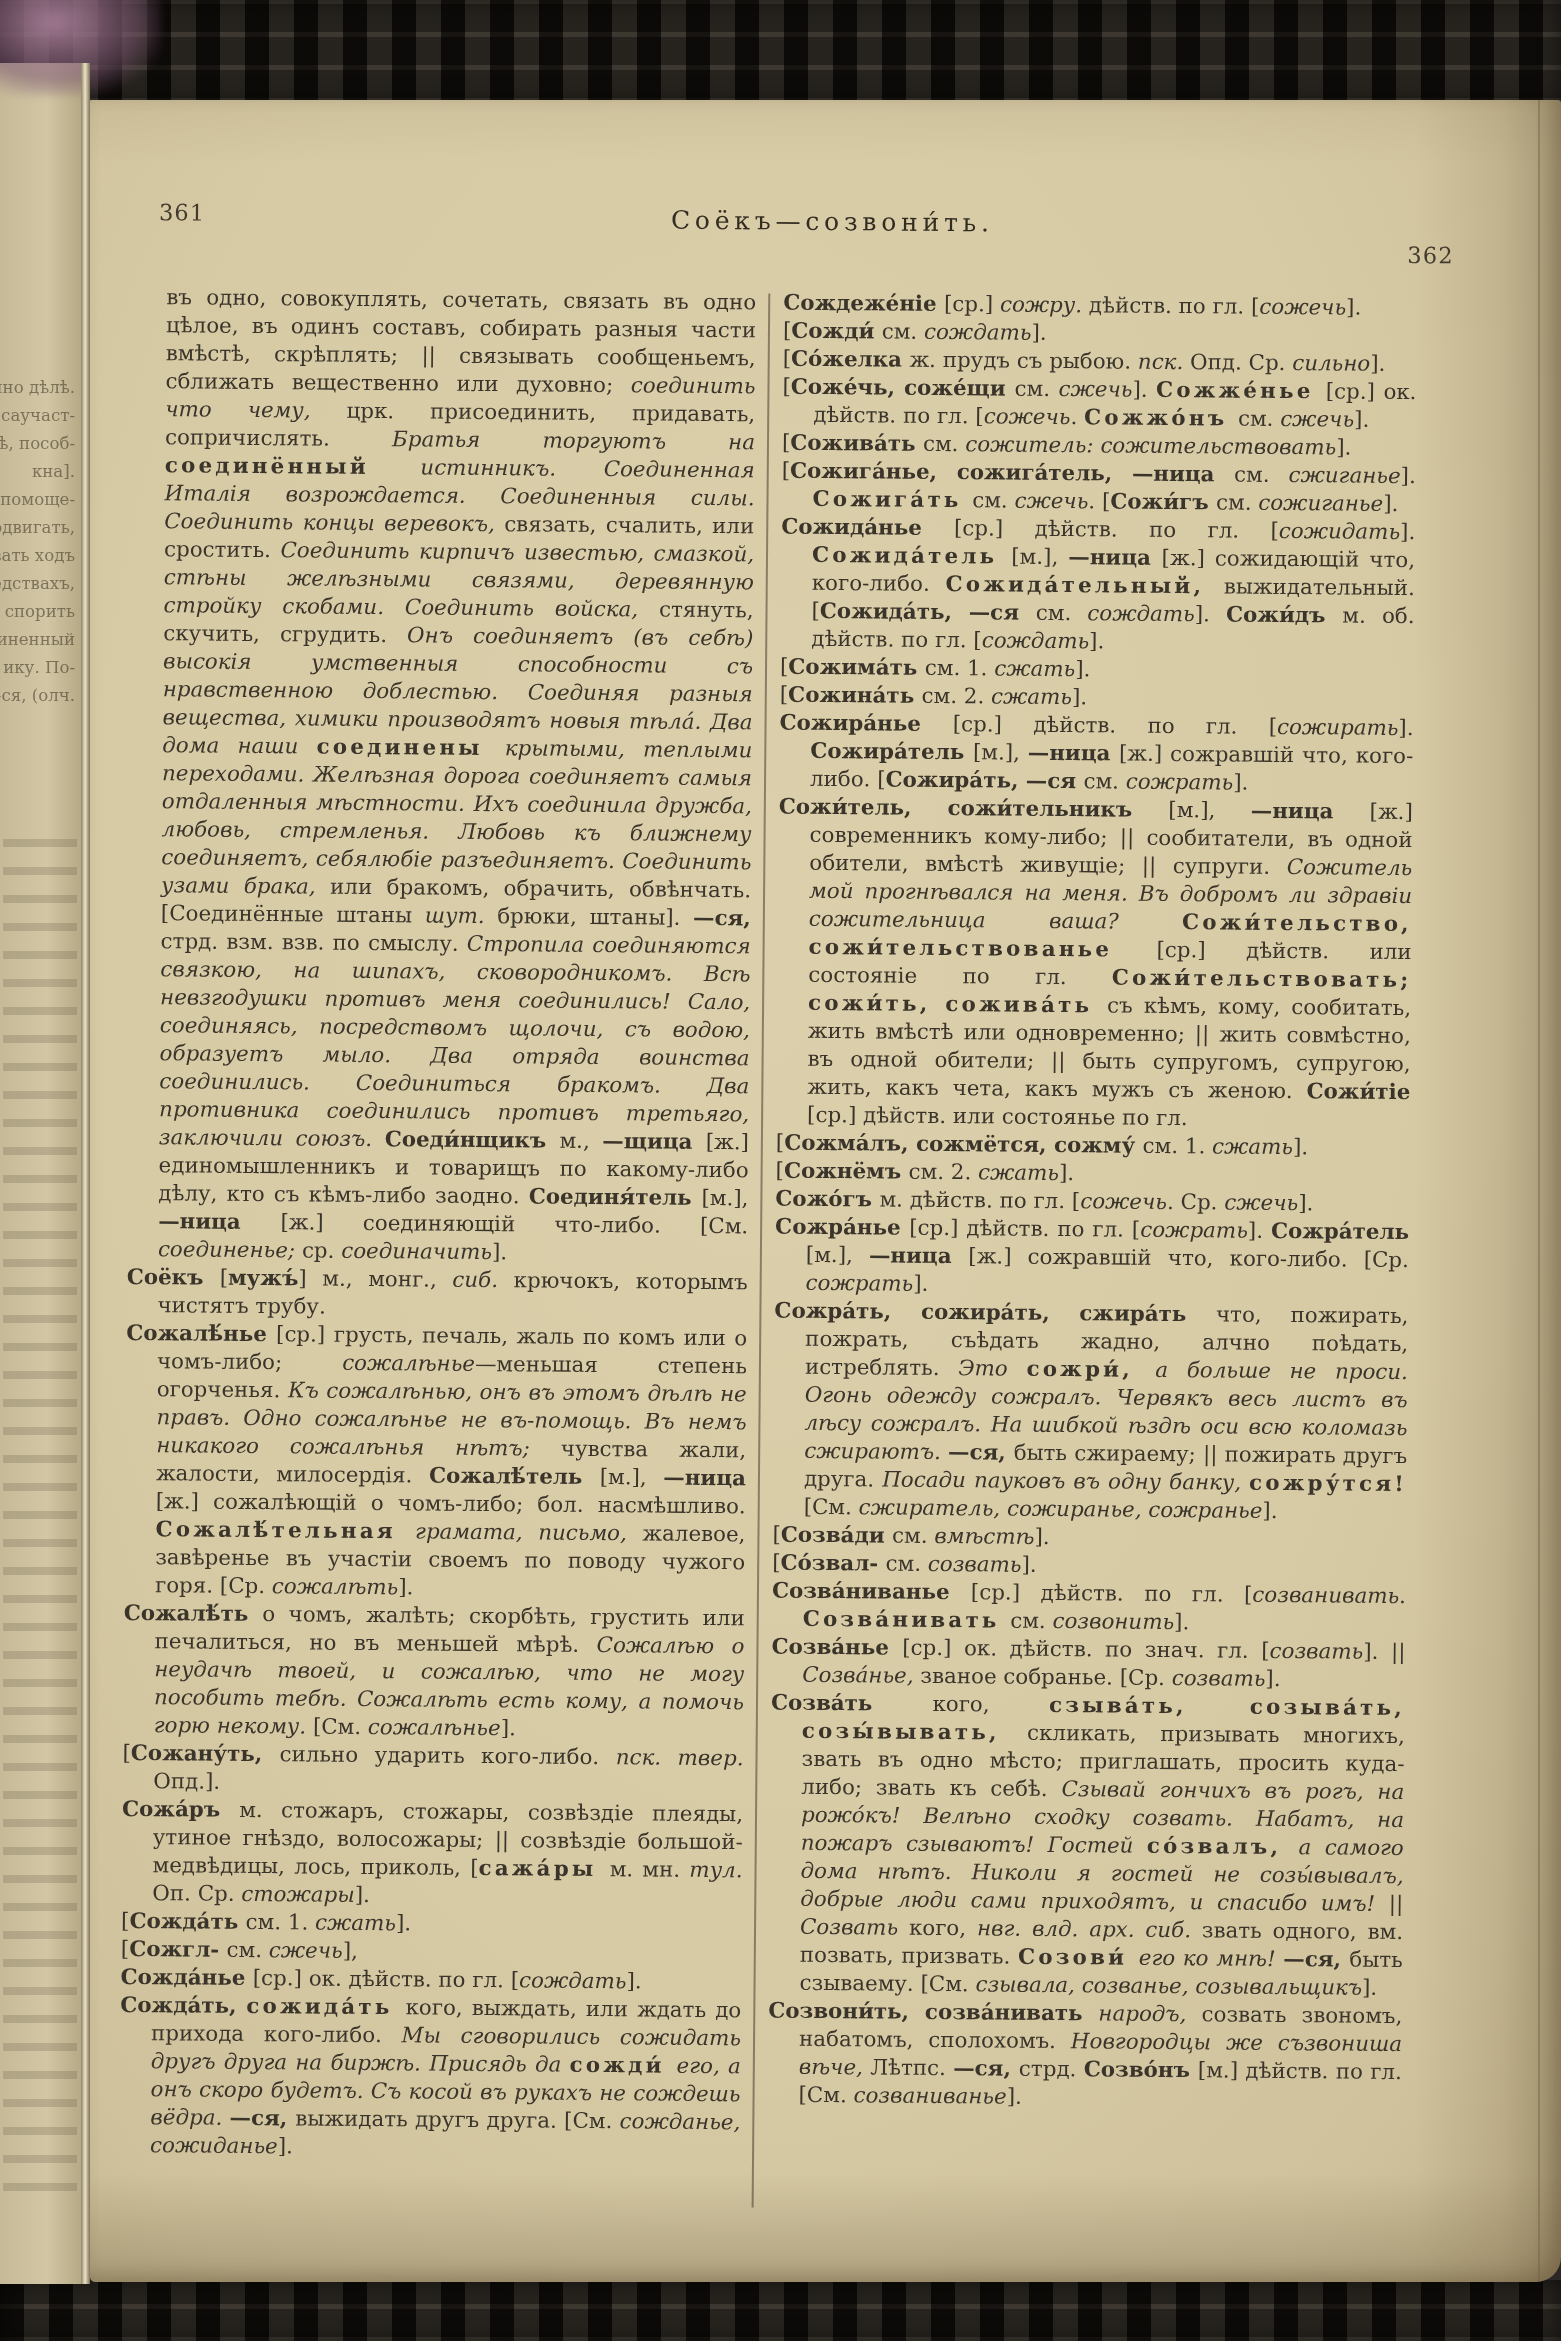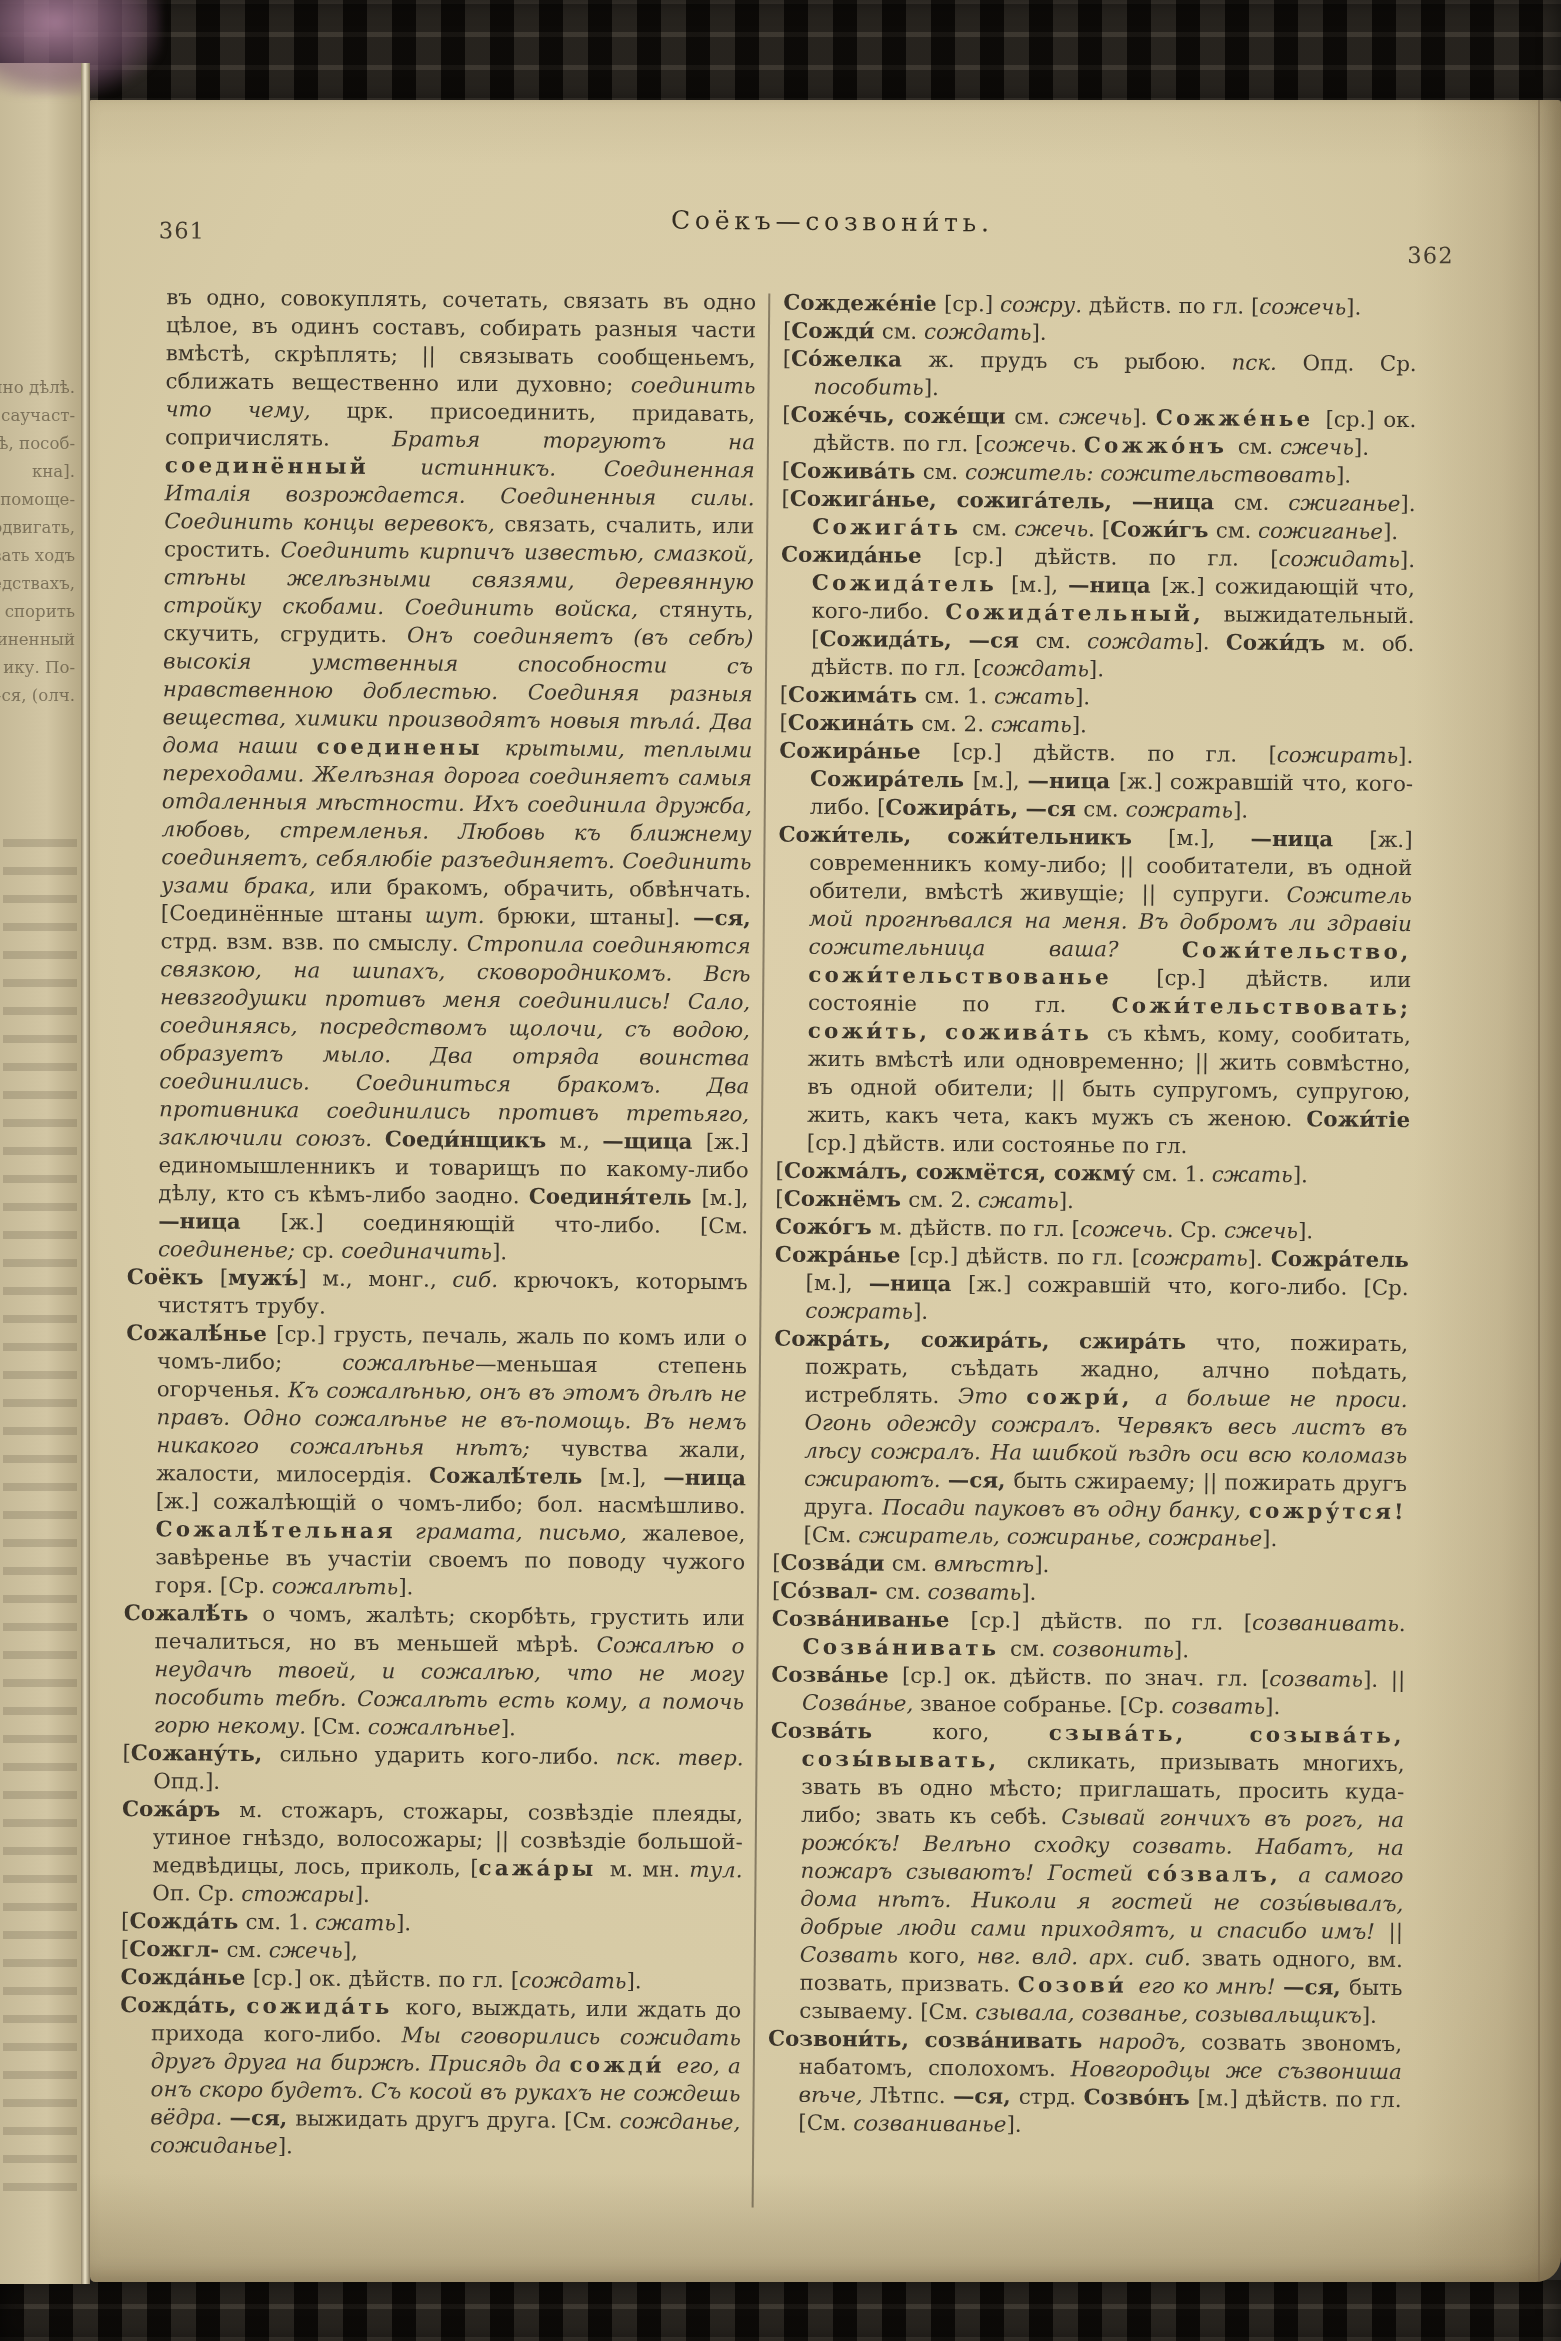--- a/index.html
+++ b/index.html
@@ -61,21 +61,21 @@
     box-shadow:inset -8.6px -6.4px 18px rgba(82,66,40,.30);
   }
   #fore-edge-line{
     position:absolute;right:21.4px;top:0;bottom:0;width:1.6px;
     background:rgba(112,96,70,.45);
   }
 
   #content{position:absolute;inset:0;transform:rotate(.5deg);transform-origin:50% 42%;color:#3b342a;}
 
   .pagenum{position:absolute;font-size:22.5px;letter-spacing:1.1px;color:#433b2e;}
-  #pagenum-left{left:62px;top:123px;}
+  #pagenum-left{left:62px;top:105px;}
   #pagenum-right{right:114px;top:137px;}
   #running-title{
     position:absolute;left:0;right:0;top:107px;text-align:center;
     font-size:25px;letter-spacing:4.8px;word-spacing:3.2px;color:#332c21;
   }
 
   #cols{position:absolute;left:39px;top:189px;width:1283px;}
   .col{position:absolute;top:0;}
   #col-left{left:0;width:621px;}
   #col-right{left:648px;width:634px;}
@@ -139,21 +139,21 @@
             <p class="entry"><span class="run-b">Сожа́ръ </span><span class="run-n">м. стожаръ, стожары, созвѣздіе плеяды, утиное гнѣздо, волосожары; || созвѣздіе большой-медвѣдицы, лось, приколь, [</span><span class="run-s">сажа́ры </span><span class="run-n">м. мн. </span><span class="run-i">тул. </span><span class="run-n">Оп. Ср. </span><span class="run-i">стожары</span><span class="run-n">].</span></p>
             <p class="entry"><span class="run-n">[</span><span class="run-b">Сожда́ть </span><span class="run-n">см. 1. </span><span class="run-i">сжать</span><span class="run-n">].</span></p>
             <p class="entry"><span class="run-n">[</span><span class="run-b">Сожгл- </span><span class="run-n">см. </span><span class="run-i">сжечь</span><span class="run-n">],</span></p>
             <p class="entry"><span class="run-b">Сожда́нье </span><span class="run-n">[ср.] ок. дѣйств. по гл. [</span><span class="run-i">сождать</span><span class="run-n">].</span></p>
             <p class="entry"><span class="run-b">Сожда́ть, </span><span class="run-s">сожида́ть </span><span class="run-n">кого, выждать, или ждать до прихода кого-либо. </span><span class="run-i">Мы сговорились сожидать другъ друга на биржѣ. Присядь да </span><span class="run-s">сожди́ </span><span class="run-i">его, а онъ скоро будетъ. Съ косой въ рукахъ не сождешь вёдра. </span><span class="run-b">—ся, </span><span class="run-n">выжидать другъ друга. [См. </span><span class="run-i">сожданье, сожиданье</span><span class="run-n">].</span></p>
           </div>
         <div id="col-rule"></div>
         <div id="col-right" class="col">
             <p class="entry"><span class="run-b">Сождеже́ніе </span><span class="run-n">[ср.] </span><span class="run-i">сожру. </span><span class="run-n">дѣйств. по гл. [</span><span class="run-i">сожечь</span><span class="run-n">].</span></p>
             <p class="entry"><span class="run-n">[</span><span class="run-b">Сожди́ </span><span class="run-n">см. </span><span class="run-i">сождать</span><span class="run-n">].</span></p>
-            <p class="entry"><span class="run-n">[</span><span class="run-b">Со́желка </span><span class="run-n">ж. прудъ съ рыбою. </span><span class="run-i">пск. </span><span class="run-n">Опд. Ср. </span><span class="run-i">пособить</span><span class="run-n">].</span></p>
+            <p class="entry"><span class="run-n">[</span><span class="run-b">Со́желка </span><span class="run-n">ж. прудъ съ рыбою. </span><span class="run-i">пск. </span><span class="run-n">Опд. Ср. </span><span class="run-i">сильно</span><span class="run-n">].</span></p>
             <p class="entry"><span class="run-n">[</span><span class="run-b">Соже́чь, соже́щи </span><span class="run-n">см. </span><span class="run-i">сжечь</span><span class="run-n">]. </span><span class="run-s">Сожже́нье </span><span class="run-n">[ср.] ок. дѣйств. по гл. [</span><span class="run-i">сожечь</span><span class="run-n">. </span><span class="run-s">Сожжо́нъ </span><span class="run-n">см. </span><span class="run-i">сжечь</span><span class="run-n">].</span></p>
             <p class="entry"><span class="run-n">[</span><span class="run-b">Сожива́ть </span><span class="run-n">см. </span><span class="run-i">сожитель: сожительствовать</span><span class="run-n">].</span></p>
             <p class="entry"><span class="run-n">[</span><span class="run-b">Сожига́нье, сожига́тель, —ница </span><span class="run-n">см. </span><span class="run-i">сжиганье</span><span class="run-n">]. </span><span class="run-s">Сожига́ть </span><span class="run-n">см. </span><span class="run-i">сжечь</span><span class="run-n">. [</span><span class="run-b">Сожи́гъ </span><span class="run-n">см. </span><span class="run-i">сожиганье</span><span class="run-n">].</span></p>
             <p class="entry"><span class="run-b">Сожида́нье </span><span class="run-n">[ср.] дѣйств. по гл. [</span><span class="run-i">сожидать</span><span class="run-n">]. </span><span class="run-s">Сожида́тель </span><span class="run-n">[м.], </span><span class="run-b">—ница </span><span class="run-n">[ж.] сожидающій что, кого-либо. </span><span class="run-s">Сожида́тельный, </span><span class="run-n">выжидательный. [</span><span class="run-b">Сожида́ть, —ся </span><span class="run-n">см. </span><span class="run-i">сождать</span><span class="run-n">]. </span><span class="run-b">Сожи́дъ </span><span class="run-n">м. об. дѣйств. по гл. [</span><span class="run-i">сождать</span><span class="run-n">].</span></p>
             <p class="entry"><span class="run-n">[</span><span class="run-b">Сожима́ть </span><span class="run-n">см. 1. </span><span class="run-i">сжать</span><span class="run-n">].</span></p>
             <p class="entry"><span class="run-n">[</span><span class="run-b">Сожина́ть </span><span class="run-n">см. 2. </span><span class="run-i">сжать</span><span class="run-n">].</span></p>
             <p class="entry"><span class="run-b">Сожира́нье </span><span class="run-n">[ср.] дѣйств. по гл. [</span><span class="run-i">сожирать</span><span class="run-n">]. </span><span class="run-b">Сожира́тель </span><span class="run-n">[м.], </span><span class="run-b">—ница </span><span class="run-n">[ж.] сожравшій что, кого-либо. [</span><span class="run-b">Сожира́ть, —ся </span><span class="run-n">см. </span><span class="run-i">сожрать</span><span class="run-n">].</span></p>
             <p class="entry"><span class="run-b">Сожи́тель, сожи́тельникъ </span><span class="run-n">[м.], </span><span class="run-b">—ница </span><span class="run-n">[ж.] современникъ кому-либо; || сообитатели, въ одной обители, вмѣстѣ живущіе; || супруги. </span><span class="run-i">Сожитель мой прогнѣвался на меня. Въ добромъ ли здравіи сожительница ваша? </span><span class="run-s">Сожи́тельство, сожи́тельствованье </span><span class="run-n">[ср.] дѣйств. или состояніе по гл. </span><span class="run-s">Сожи́тельствовать; сожи́ть, сожива́ть </span><span class="run-n">съ кѣмъ, кому, сообитать, жить вмѣстѣ или одновременно; || жить совмѣстно, въ одной обители; || быть супругомъ, супругою, жить, какъ чета, какъ мужъ съ женою. </span><span class="run-b">Сожи́тіе </span><span class="run-n">[ср.] дѣйств. или состоянье по гл.</span></p>
             <p class="entry"><span class="run-n">[</span><span class="run-b">Сожма́лъ, сожмётся, сожму́ </span><span class="run-n">см. 1. </span><span class="run-i">сжать</span><span class="run-n">].</span></p>
             <p class="entry"><span class="run-n">[</span><span class="run-b">Сожнёмъ </span><span class="run-n">см. 2. </span><span class="run-i">сжать</span><span class="run-n">].</span></p>

